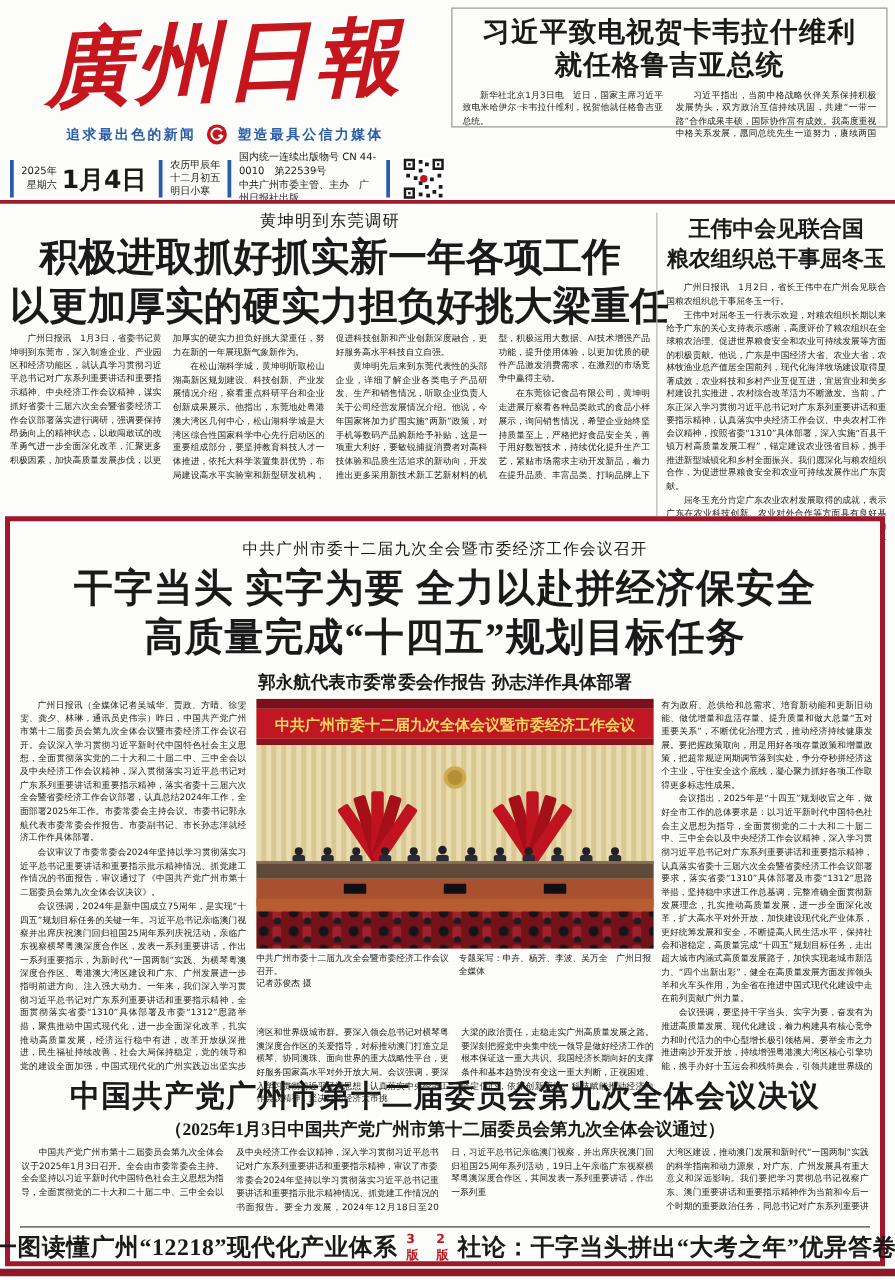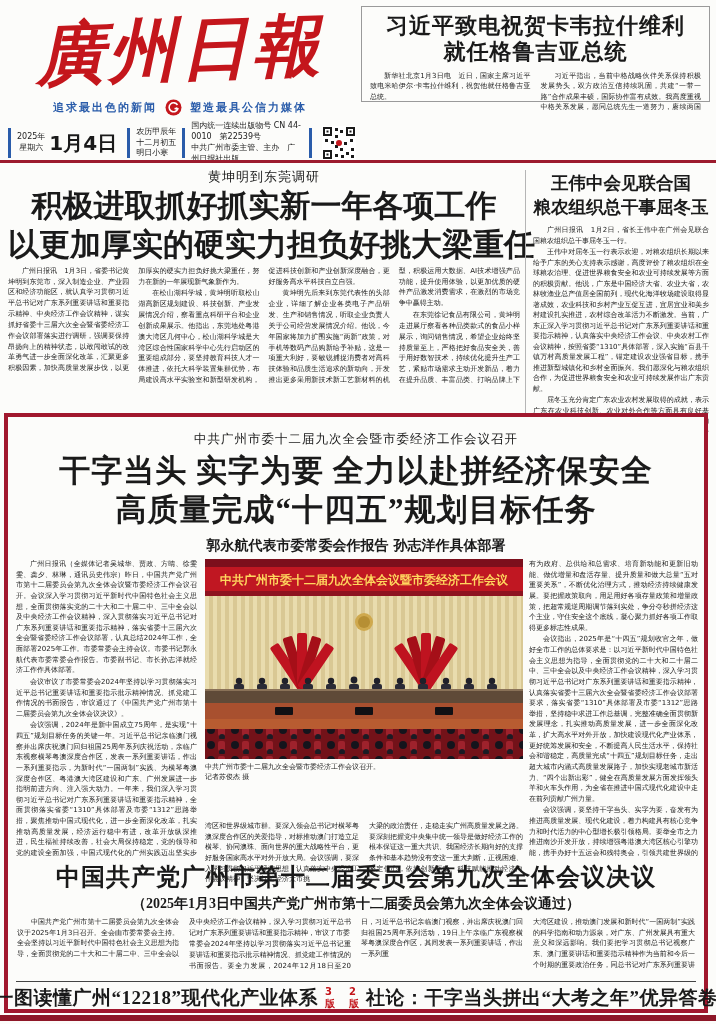--- a/index.html
+++ b/index.html
@@ -75,21 +75,21 @@
     <svg width="17" height="17" viewBox="0 0 17 17">
       <circle cx="8.5" cy="8.5" r="8" fill="#c4161c"></circle>
       <path d="M12.5 6 A4.5 4.5 0 1 0 12.8 10 L9.5 9.5" stroke="#fff" stroke-width="1.6" fill="none"></path>
       <circle cx="11.6" cy="9.4" r="1.1" fill="#fff"></circle>
     </svg>
     <span>塑造最具公信力媒体</span>
   </div>
 
   <div id="date-strip">
     <div class="vbar"></div>
-    <div class="tiny" style="text-align:center;">
+    <div class="tiny" style="text-align:right;">
       <div>2025年</div>
       <div>星期六</div>
     </div>
     <div id="date-big">1月4日</div>
     <div class="vbar"></div>
     <div class="tiny">
       <div>农历甲辰年</div>
       <div>十二月初五</div>
       <div>明日小寒</div>
     </div>
@@ -259,20 +259,21 @@
         <g fill="#101014">
           <rect x="70" y="148" width="18" height="8" rx="1"></rect>
           <rect x="150" y="148" width="18" height="8" rx="1"></rect>
           <rect x="230" y="148" width="18" height="8" rx="1"></rect>
         </g>
         <rect y="170" width="318" height="30" fill="url(#aud)"></rect>
       </svg>
       <div id="photo-caption">
         <div class="row1">
           <span>中共广州市委十二届九次全会暨市委经济工作会议召开。</span>
+          <span>专题采写：申卉、杨芳、李波、吴万全　广州日报全媒体</span>
         </div>
         <div>记者苏俊杰 摄</div>
       </div>
     </div>
 
     <div id="ms-below" class="colblock just">
       <p style="text-indent:0;">湾区和世界级城市群。要深入领会总书记对横琴粤澳深度合作区的关爱指导，对标推动澳门打造立足横琴、协同澳珠、面向世界的重大战略性平台，更好服务国家高水平对外开放大局。会议强调，要深入学习贯彻习近平经济思想，认真落实中央经济工作会议精神，坚决扛起经济大市挑</p>
       <p style="text-indent:0;">大梁的政治责任，走稳走实广州高质量发展之路。要深刻把握党中央集中统一领导是做好经济工作的根本保证这一重大共识、我国经济长期向好的支撑条件和基本趋势没有变这一重大判断，正视困难、坚定信心，依靠创新驱动、科技赋能推动经济向上、结构向优、发展态势持续向好。要统筹好有效市场和</p>
     </div>
 

